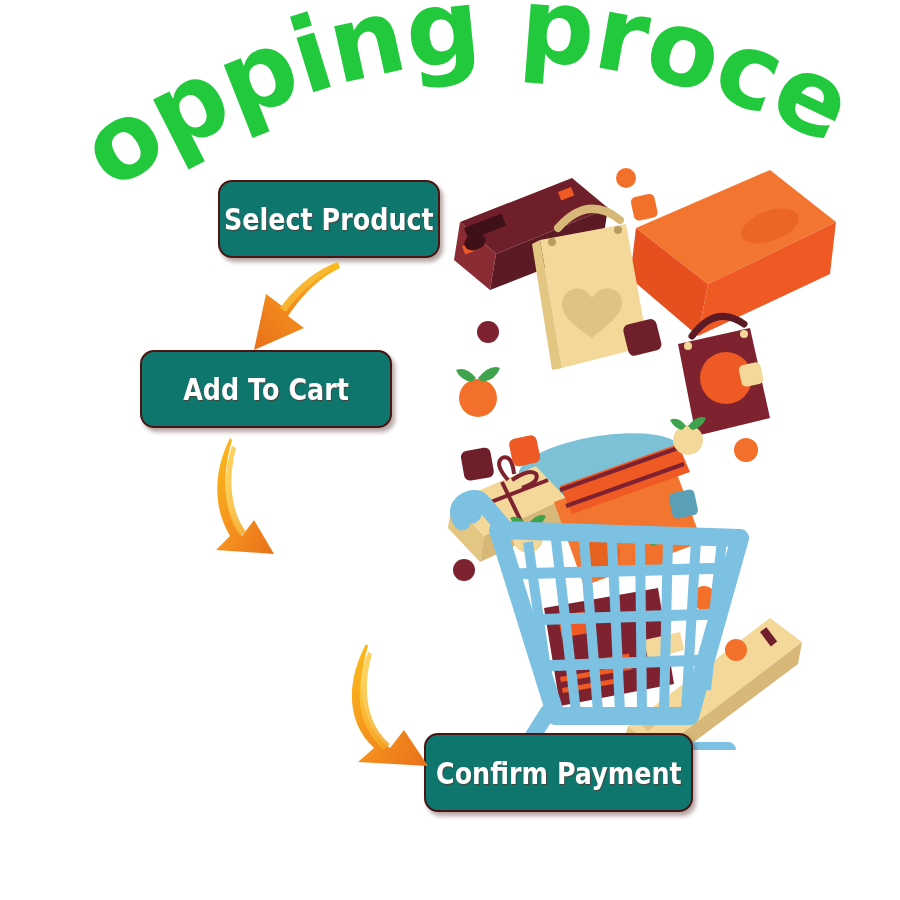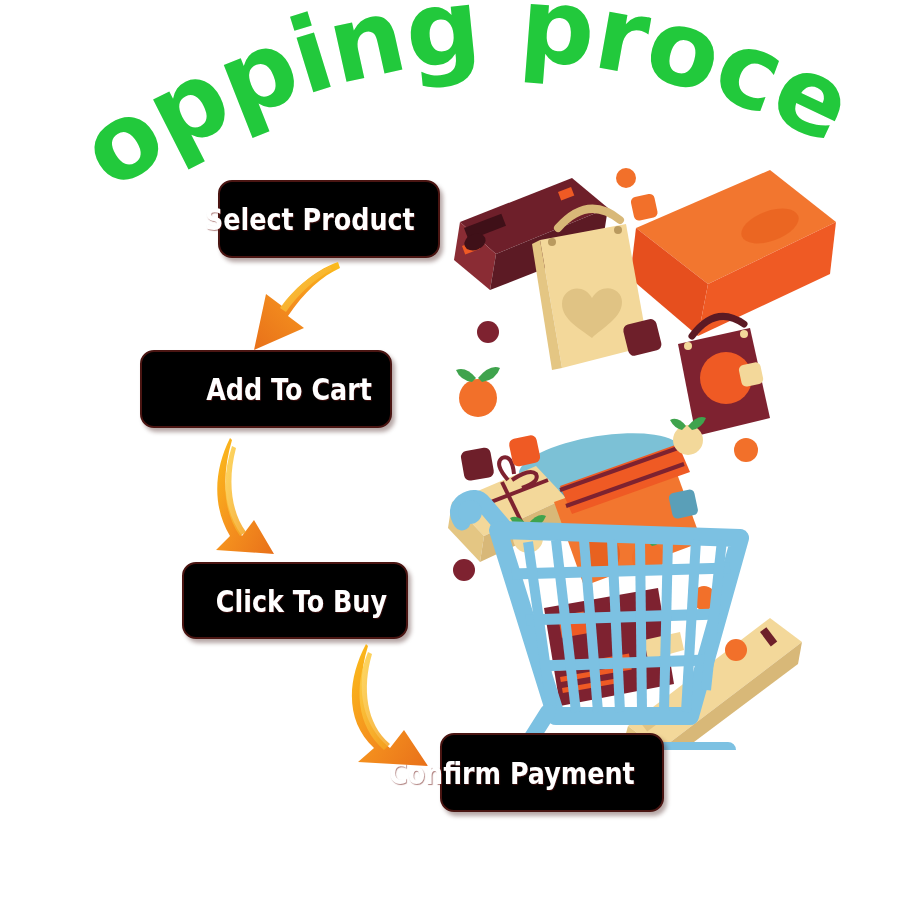--- a/index.html
+++ b/index.html
@@ -41,44 +41,44 @@
     fill: #22c93c;
     paint-order: stroke fill;
     stroke: #ffffff;
     stroke-width: 3px;
     stroke-linejoin: round;
   }
 
   
   .step-box {
     position: absolute;
-    background: #000000;
+    background: #0f766e;
     border: 2px solid #4a1512;
     border-radius: 14px;
     box-shadow: 3px 4px 4px rgba(60, 20, 18, 0.38);
     display: flex;
     align-items: center;
-    justify-content: flex-end;
+    justify-content: center;
     box-sizing: border-box;
   }
   .step-label {
     font-family: "DejaVu Sans", sans-serif;
     font-weight: bold;
     color: #ffffff;
     font-size: 31px;
     letter-spacing: 0px;
     white-space: nowrap;
     transform: scaleX(0.82);
     text-shadow: 1px 1px 1px rgba(110, 25, 22, 0.55);
   }
 
   #box-1 { left: 218px; top: 180px;  width: 222px; height: 78px; }
   #box-2 { left: 140px; top: 350px;  width: 252px; height: 78px; }
   #box-3 { left: 182px; top: 562px;  width: 226px; height: 77px; }
-  #box-4 { left: 440px; top: 733px;  width: 224px; height: 79px; }
+  #box-4 { left: 424px; top: 733px;  width: 269px; height: 79px; }
 
   
   .arrow {
     position: absolute;
     pointer-events: none;
   }
   #arrow-1 { left: 232px; top: 258px; width: 110px; height: 102px; }
   #arrow-2 { left: 196px; top: 432px; width: 110px; height: 132px; }
   #arrow-3 { left: 336px; top: 640px; width: 125px; height: 130px; }
 
@@ -260,23 +260,20 @@
   </svg>
 
   <div class="step-box" id="box-1">
     <span class="step-label">Select Product</span>
   </div>
 
   <div class="step-box" id="box-2">
     <span class="step-label">Add To Cart</span>
   </div>
 
-  <div class="step-box" id="box-3">
-    <span class="step-label">Click To Buy</span>
-  </div>
 
   <div class="step-box" id="box-4">
     <span class="step-label">Confirm Payment</span>
   </div>
 
   <svg class="arrow" id="arrow-1" viewBox="0 0 110 102" xmlns="http://www.w3.org/2000/svg">
     <defs>
       <linearGradient id="ag1" x1="1" y1="0" x2="0" y2="1">
         <stop offset="0%" stop-color="#fbbe1b"></stop>
         <stop offset="45%" stop-color="#f5921e"></stop>

